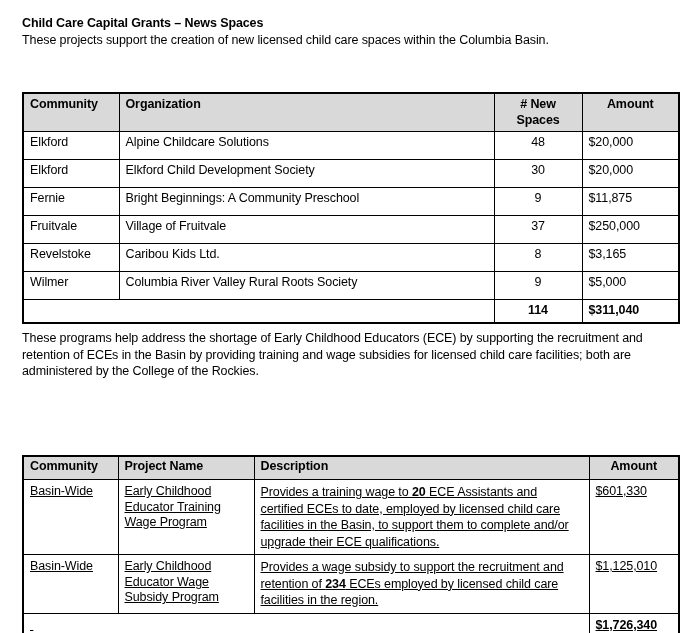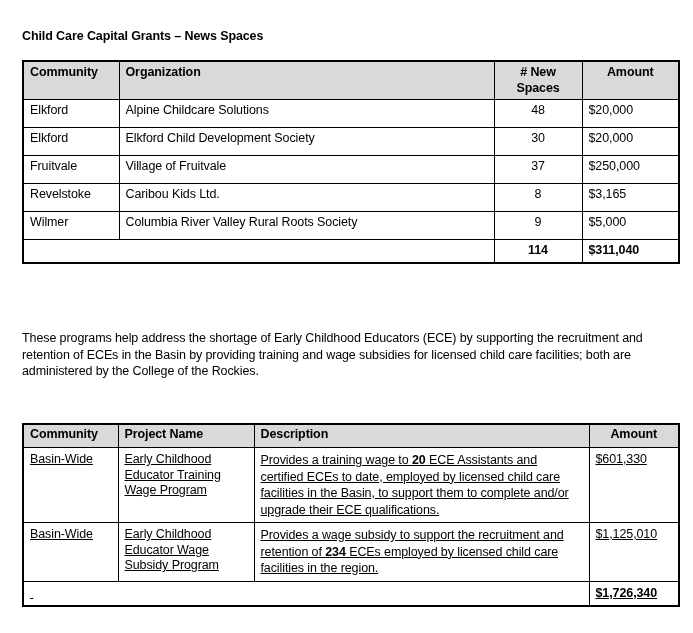--- a/index.html
+++ b/index.html
@@ -27,21 +27,21 @@
   .section {
     position: absolute;
     left: 22px;
     width: 656px;
   }
   .sec-title {
     font-size: 12.5px;
     font-weight: bold;
     line-height: 16px;
     letter-spacing: -0.1px;
-    margin: 16px 0 1px 0;
+    margin: 3px 0 1px 0;
   }
   .sec-intro {
     font-size: 12.5px;
     font-weight: normal;
     line-height: 16.5px;
     letter-spacing: -0.1px;
     margin: 0;
   }
 
   
@@ -65,20 +65,21 @@
     background: #d9d9d9;
     font-weight: bold;
     text-align: left;
     vertical-align: top;
   }
   .grant-table thead th.ctr { text-align: center; }
 
   
   .grant-table {
     border: 2px solid #000000;
+    margin-top: 32px;
   }
 
   .cell-ctr   { text-align: center; vertical-align: middle; }
   .cell-right { text-align: left;  vertical-align: middle; }
   .cell-mid   { vertical-align: middle; }
   .total-row td {
     font-weight: bold;
   }
   .total-blank { border-right: 1px solid #000000; }
 
@@ -104,20 +105,21 @@
   .nowrap { white-space: pre-line; }
   b { font-weight: bold; }
 </style>
 </head>
 <body>
 
 <div class="page">
 
   <div class="section" style="top:12px;">
     <div class="sec-title">Child Care Capital Grants – News Spaces</div>
+    <div class="sec-intro">These projects support the creation of new licensed child care spaces within the Columbia Basin.</div>
   </div>
 
   <table id="table-capital-grants" class="grant-table">
     <colgroup>
       <col class="c-community">
         <col class="c-org">
         <col class="c-spaces">
         <col class="c-amount">
     </colgroup>
     <thead>
@@ -136,20 +138,26 @@
           <td class="cell-ctr">48</td>
           <td class="cell-right">$20,000</td>
         </tr>
         <tr>
           <td class="cell-mid">Elkford</td>
           <td class="cell-mid">Elkford Child Development Society</td>
           <td class="cell-ctr">30</td>
           <td class="cell-right">$20,000</td>
         </tr>
         <tr>
+          <td class="cell-mid">Fernie</td>
+          <td class="cell-mid">Bright Beginnings: A Community Preschool</td>
+          <td class="cell-ctr">9</td>
+          <td class="cell-right">$11,875</td>
+        </tr>
+        <tr>
           <td class="cell-mid">Fruitvale</td>
           <td class="cell-mid">Village of Fruitvale</td>
           <td class="cell-ctr">37</td>
           <td class="cell-right">$250,000</td>
         </tr>
         <tr>
           <td class="cell-mid">Revelstoke</td>
           <td class="cell-mid">Caribou Kids Ltd.</td>
           <td class="cell-ctr">8</td>
           <td class="cell-right">$3,165</td>

